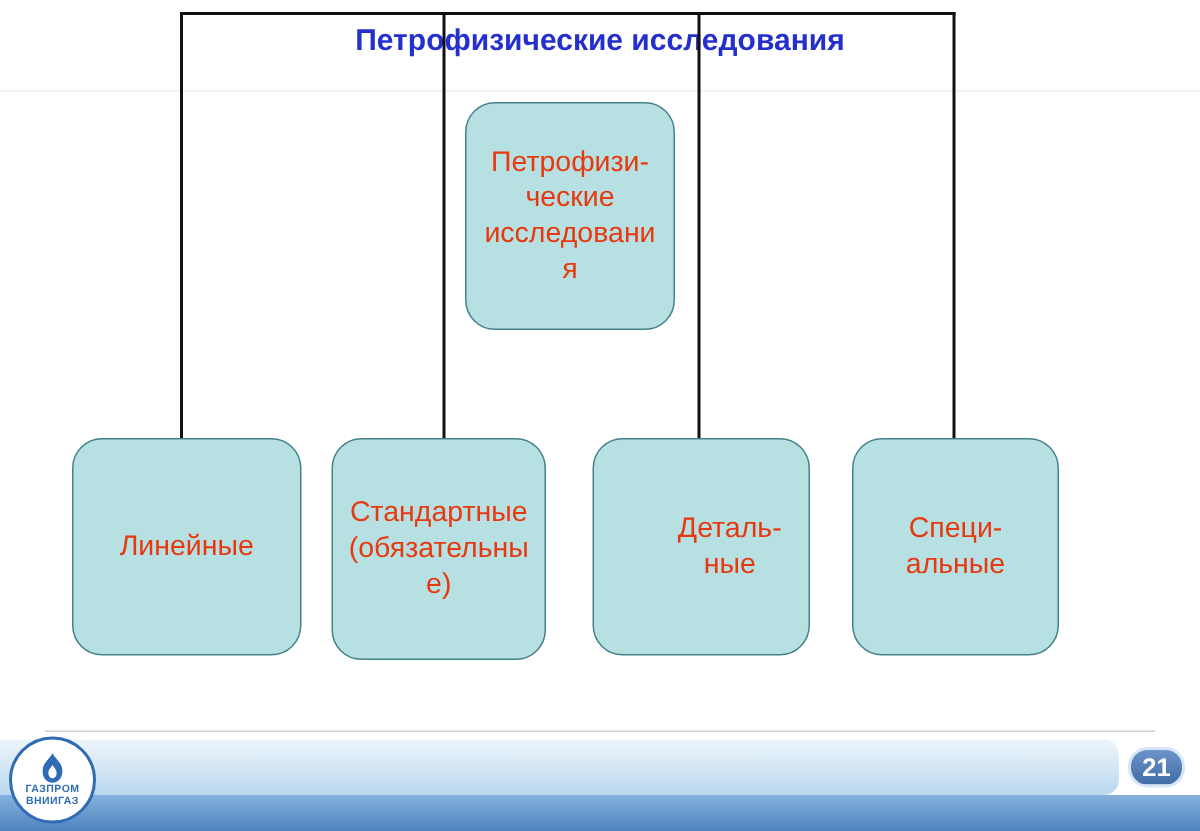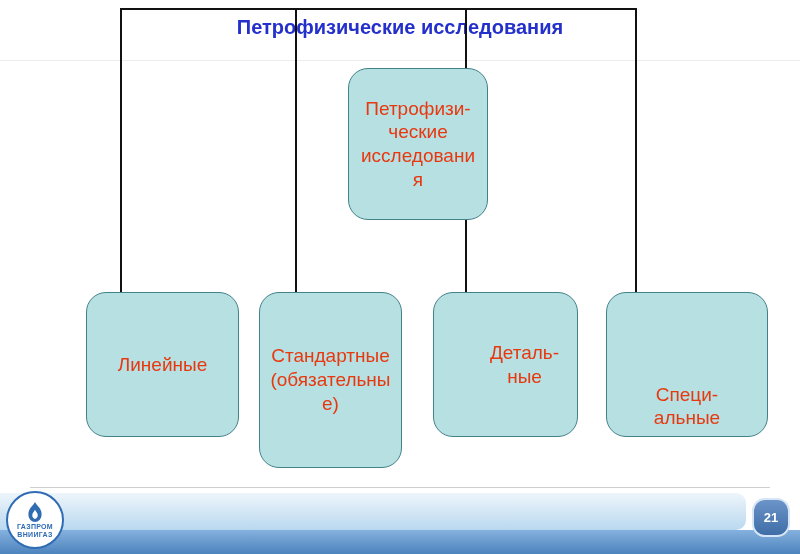--- a/index.html
+++ b/index.html
@@ -30,32 +30,31 @@
   .node {
     position: absolute; z-index: 2;
     background: #b6e0e2;
     border: 1.5px solid #44828a;
     border-radius: 20px;
     color: #e8380f;
     font-size: 19px;
     display: flex; align-items: center; justify-content: center;
     text-align: center;
     padding: 6px 10px;
-    margin-left: 38px;
   }
   .node span {
     display: block; width: 100%;
     overflow-wrap: break-word; word-break: break-word;
     white-space: pre-line; line-height: 1.25;
   }
   .node-root  { left: 310px; top: 68px;  width: 140px; height: 152px; }
   .node-c1    { left: 48px;  top: 292px; width: 153px; height: 145px; }
-  .node-c2    { left: 221px; top: 292px; width: 143px; height: 176px; }
+  .node-c2    { left: 221px; top: 292px; width: 143px; height: 148px; }
   .node-c3    { left: 395px; top: 292px; width: 145px; height: 145px; padding-left: 48px; }
-  .node-c4    { left: 568px; top: 292px; width: 162px; height: 145px; align-items: flex-end; }
+  .node-c4    { left: 568px; top: 292px; width: 138px; height: 145px; }
 
   
   .footer-rule {
     position: absolute; left: 30px; top: 487px; width: 740px; height: 1px;
     background: #cfcfcf;
   }
   .band-light {
     position: absolute; left: 0; top: 493px; width: 746px; height: 37px;
     background: linear-gradient(#eef5fb, #b9d8ef);
     border-radius: 0 10px 10px 0;
@@ -63,24 +62,24 @@
   .band-dark {
     position: absolute; left: 0; top: 530px; width: 800px; height: 24px;
     background: linear-gradient(#85b1de, #4c83bd);
   }
   .footer-title {
     position: absolute; left: 0; top: 505px; width: 800px;
     text-align: center; font-size: 12px; font-weight: bold; color: #4a4f66;
     z-index: 3;
   }
   .page-badge {
-    position: absolute; right: 10px; top: 498px; width: 38px; height: 39px;
+    position: absolute; right: 10px; top: 498px; width: 38px; height: 27px;
     background: linear-gradient(#6b94c9, #3f6da6);
     border: 2px solid #d6e6f6; border-radius: 13px;
-    color: #ffffff; font-size: 13px; font-weight: bold;
+    color: #ffffff; font-size: 17px; font-weight: bold;
     display: flex; align-items: center; justify-content: center;
     z-index: 4;
   }
 
   .logo {
     position: absolute; left: 6px; top: 491px; width: 58px; height: 58px;
     background: #ffffff;
     border: 2px solid #2f6cb3; border-radius: 50%;
     display: flex; flex-direction: column; align-items: center; justify-content: center;
     z-index: 4;

